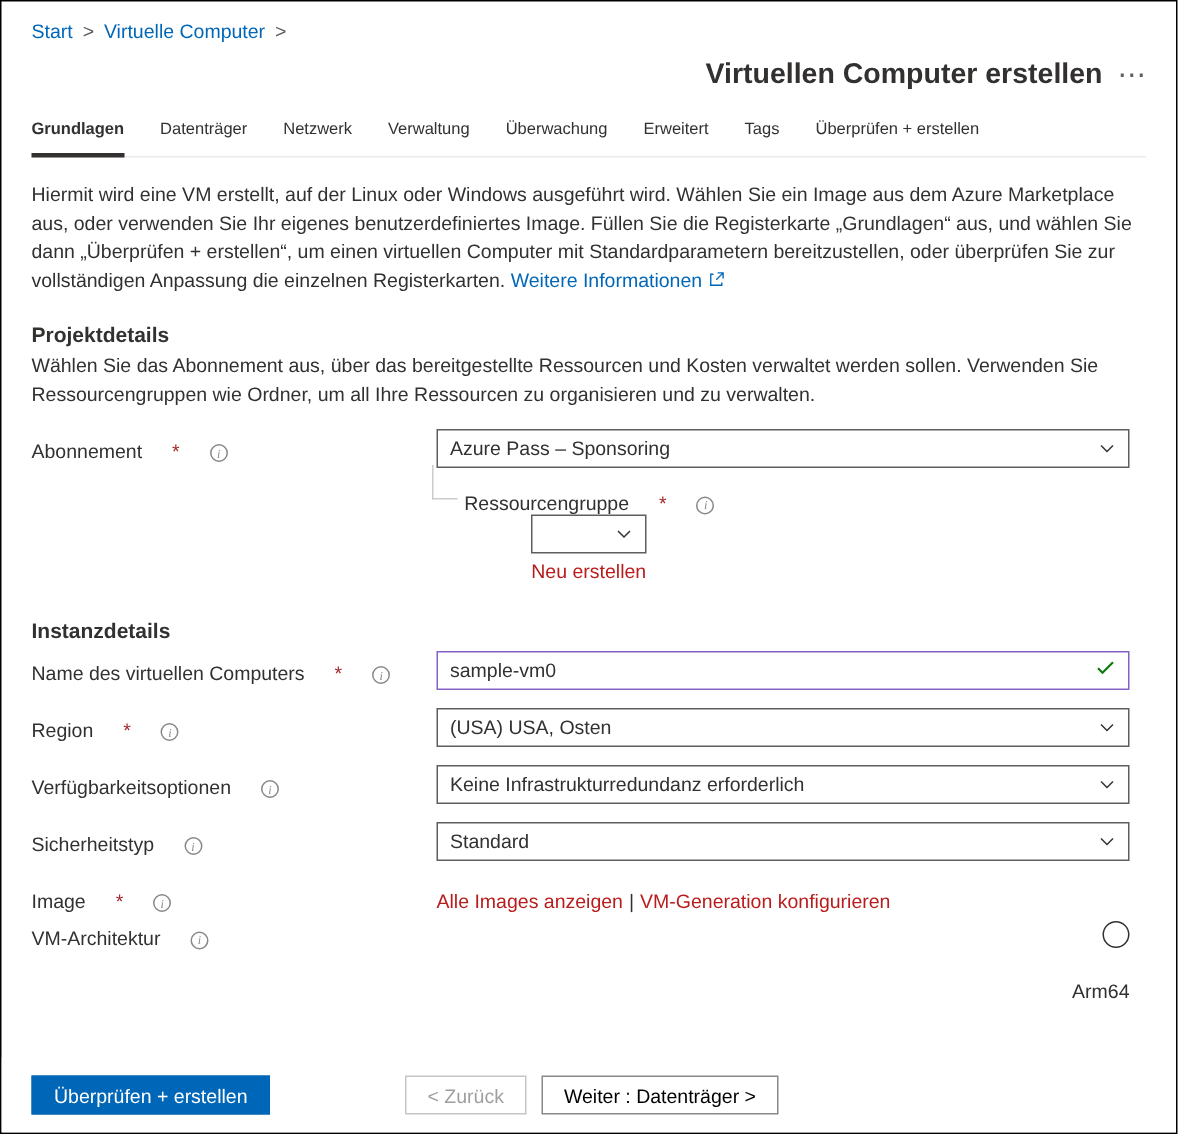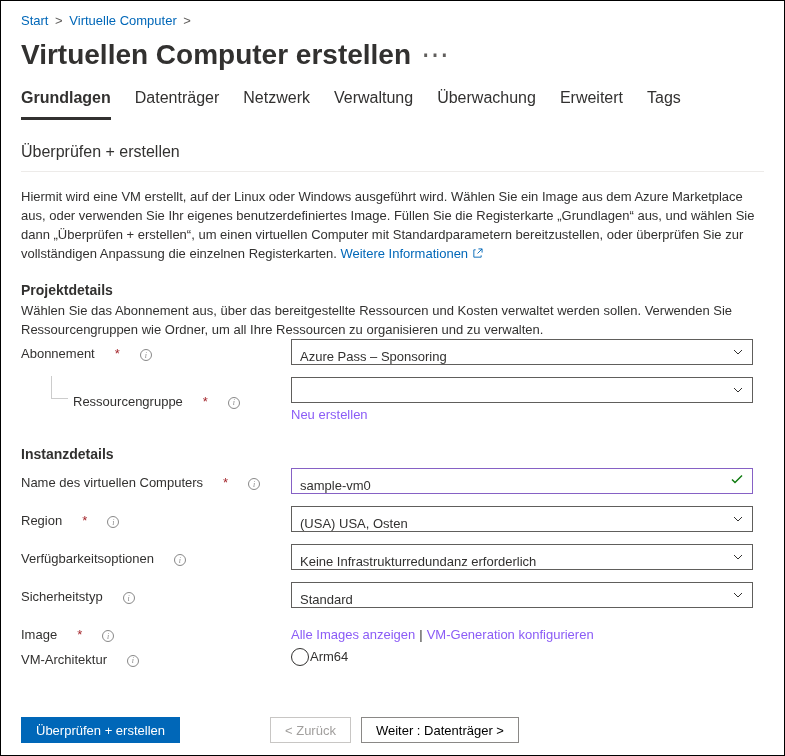--- a/index.html
+++ b/index.html
@@ -11,53 +11,53 @@
       width: 785px;
       height: 756px;
       border: 1px solid #000;
       overflow: hidden;
       position: relative;
     }
     .content { padding: 12px 20px 0 20px; }
     .breadcrumb { font-size: 13px; margin-bottom: 10px; }
     .breadcrumb a { color: #0067b8; text-decoration: none; }
     .breadcrumb .sep { color: #605e5c; margin: 0 3px; }
-    h1 { font-size: 28px; font-weight: 600; margin-bottom: 18px; display: flex; align-items: center; gap: 10px; }
+    h1 { font-size: 19px; font-weight: 600; margin-bottom: 18px; display: flex; align-items: center; gap: 10px; justify-content: flex-end; }
     .hdots { color: #605e5c; font-weight: 400; }
     .tabs { display: flex; gap: 24px; border-bottom: 1px solid #edebe9; margin-bottom: 16px; flex-wrap: wrap; }
-    .tab { padding: 0 0 10px 0; cursor: pointer; color: #323130; white-space: nowrap; font-size: 16px; }
+    .tab { padding: 0 0 10px 0; cursor: pointer; color: #323130; white-space: nowrap; font-size: 11px; }
     .tab.active { border-bottom: 3px solid #323130; font-weight: 600; margin-bottom: -1px; }
     .intro { font-size: 13px; line-height: 1.45; margin-bottom: 18px; }
     .intro a { color: #0067b8; text-decoration: none; }
     .ext-icon { display: inline-block; vertical-align: -1px; }
     h2 { font-size: 14px; font-weight: 600; margin: 6px 0 4px 0; }
-    .section-desc { font-size: 13px; line-height: 1.4; }
+    .section-desc { font-size: 13px; line-height: 1.4; margin-bottom: 14px; }
     .form-row { display: flex; align-items: center; margin-bottom: 12px; min-height: 26px; }
     .form-label { width: 270px; padding-top: 4px; display: flex; align-items: flex-end; gap: 20px; font-size: 13px; }
     .form-label.indent { padding-left: 52px; position: relative; }
     .form-label.indent::before { content:""; position:absolute; left: 30px; top: -14px; width: 16px; height: 22px; border-left: 1px solid #ccc; border-bottom: 1px solid #ccc;}
     .req { color: #a4262c; }
     .info-icon { width: 12px; height: 12px; border: 1px solid #888; border-radius: 50%; display: inline-flex; align-items: center; justify-content: center; font-size: 8px; color: #888; font-style: italic; cursor: default; font-family: Georgia, serif; }
     .form-control { flex: 1; max-width: 462px; }
     .select, .input {
       width: 100%; height: 26px; border: 1px solid #605e5c; background: #fff;
       padding: 0 28px 0 8px; font-size: 13px; color: #323130;
-      display: flex; align-items: flex-end; position: relative; cursor: pointer;
+      display: flex; align-items: center; position: relative; cursor: pointer;
     }
     .input.valid { border-color: #8661c5; }
     .chevron { position: absolute; right: 8px; top: 50%; transform: translateY(-50%); }
     .chevron svg { display: block; }
     .check-icon { position: absolute; right: 8px; top: 50%; transform: translateY(-50%); color: #107c10; }
     .link-row { font-size: 13px; margin-top: 4px; }
-    .link-row a { color: #8b5cf6; text-decoration: none; }
+    .link-row a { color: #b91c1c; text-decoration: none; }
     .link-sep { color: #323130; margin: 0 4px; }
     .img-select .logo { width: 16px; height: 16px; background: #e95420; border-radius: 50%; margin-right: 6px; display:inline-block; position:relative; }
     .img-select .logo::after{ content:""; position:absolute; width:7px; height:7px; border:1.5px solid #fff; border-radius:50%; top:3px; left:3px;}
     .radio-group { display: flex; flex-direction: column; gap: 8px; }
-    .radio-option { display: flex; align-items: center; gap: 1px; cursor: pointer; font-size: 13px;}
+    .radio-option { display: flex; align-items: flex-end; gap: 21px; cursor: pointer; font-size: 13px; flex-direction: column;}
     .radio { width: 18px; height: 18px; border: 1px solid #323130; border-radius: 50%; display: inline-flex; align-items: center; justify-content: center; }
     .radio.checked { border-color: #0067b8; }
     .radio.checked::after { content: ""; width: 10px; height: 10px; background: #0067b8; border-radius: 50%; }
     .footer {
       position: absolute; bottom: 0; left: 0; right: 0;
       padding: 12px 20px; background: #fff;
       display: flex; gap: 10px; align-items: center;
     }
     .btn { height: 26px; padding: 0 14px; font-size: 13px; border: 1px solid #8a8886; background: #fff; cursor: pointer; display:inline-flex; align-items:center; }
     .btn.primary { background: #0067b8; color: #fff; border-color: #0067b8; }
@@ -112,21 +112,21 @@
         <span>Azure Pass – Sponsoring</span>
         <span class="chevron">
             <svg width="12" height="12" viewBox="0 0 12 12">
               <path d="M2 4l4 4 4-4" fill="none" stroke="#323130" stroke-width="1"></path>
             </svg>
           </span>
       </div>
     </div>
   </div>
 
-  <div class="form-row" style="margin-bottom:2px;">
+  <div class="form-row" style="margin-bottom:2px;flex-direction:column;">
     <div class="form-label indent">
       <span>Ressourcengruppe</span>
         <span class="req">*</span>
       <span class="info-icon">i</span>
     </div>
     <div class="form-control">
       <div class="select">
         <span class="chevron">
             <svg width="12" height="12" viewBox="0 0 12 12">
               <path d="M2 4l4 4 4-4" fill="none" stroke="#323130" stroke-width="1"></path>

